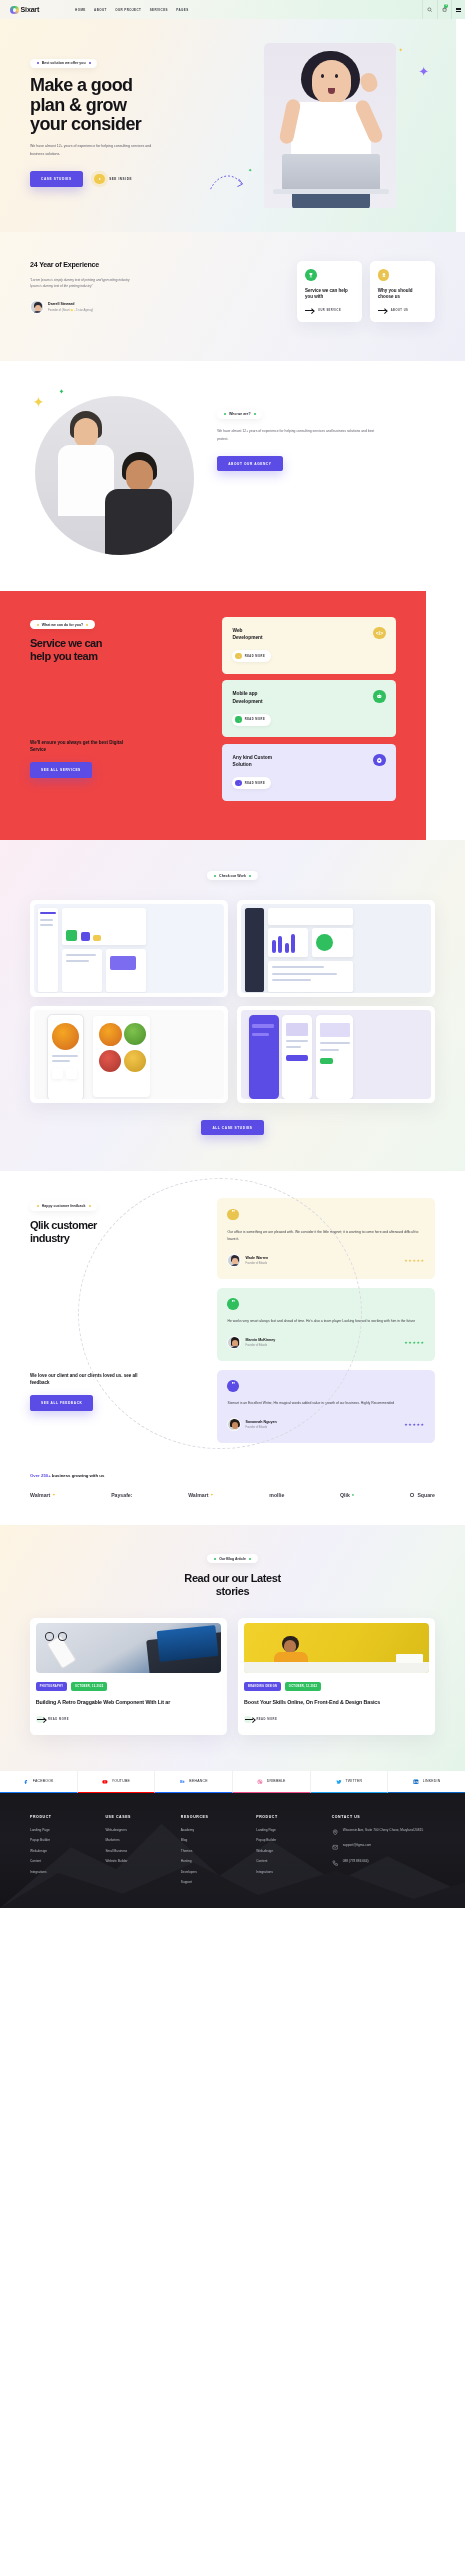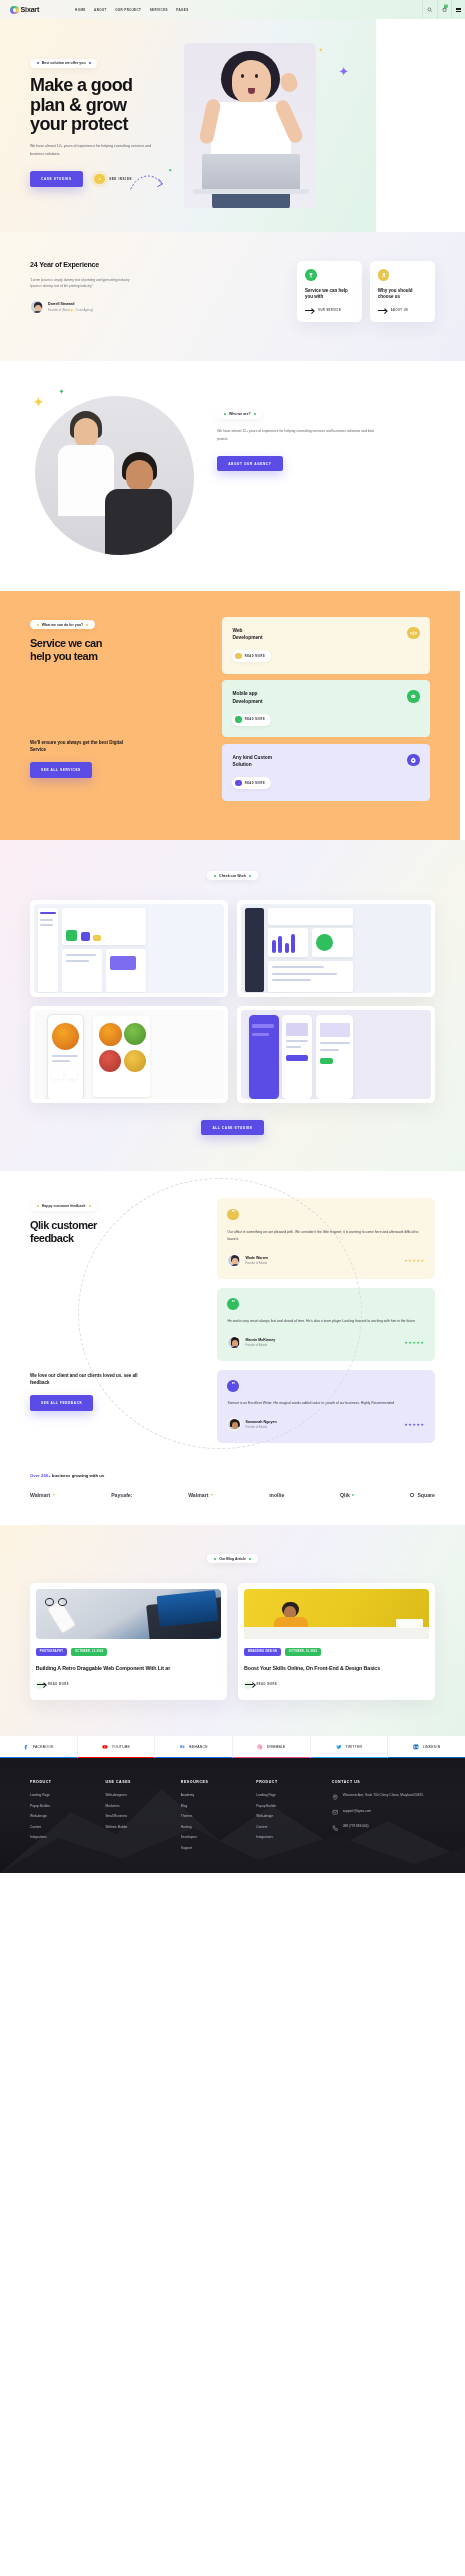--- a/index.html
+++ b/index.html
@@ -41,21 +41,21 @@
   .hicon svg{width:5.2px;height:5.2px;}
   .cart-badge{
     position:absolute;top:3.9px;right:2.6px;background:#2fbf5e;color:#fff;
     font-size:2.6px;font-weight:700;border-radius:50%;width:3.9px;height:3.9px;
     display:flex;align-items:center;justify-content:center;
   }
   .burger span{display:block;width:5.2px;height:0.6px;background:#17161a;margin:0.9px 0;}
 
   
   .hero{
-    position:relative;width:376px;height:213px;
+    position:relative;width:456px;height:213px;
     background:linear-gradient(115deg,#fdf6e3 0%,#fbf3e6 22%,#f4f3f2 45%,#eef4f6 60%,#e6f4ec 80%,#dff3e9 100%);
     overflow:hidden;
   }
   .hero-left{position:absolute;left:30px;top:36px;width:194px;}
   .pill{
     display:inline-flex;align-items:center;gap:3.2px;background:#fff;
     border-radius:13px;padding:2.6px 6.5px;box-shadow:0 1.9px 6.5px rgba(0,0,0,.06);
     font-size:3.5px;font-weight:700;color:#2c2c34;white-space:nowrap;
   }
   .dot{width:2.1px;height:2.1px;border-radius:50%;background:#5b4ce6;display:inline-block;}
@@ -164,21 +164,21 @@
   .b-p2 .h{position:absolute;left:17px;top:0;width:35px;height:28.4px;border-radius:17.4px 17.4px 5.2px 5.2px;background:#1e1b18;}
   .b-p2 .f{position:absolute;left:20.7px;top:7.8px;width:27px;height:32px;border-radius:13.6px;background:#c98d63;}
   .b-p2 .b{position:absolute;left:0;top:37px;width:67px;height:71px;border-radius:13px 13px 0 0;background:#2b2b30;}
   .star-yellow{position:absolute;left:2.6px;top:3.9px;font-size:14.2px;color:#f3d24e;line-height:1;}
   .star-green{position:absolute;left:28.4px;top:-1.3px;font-size:7.1px;color:#2fbf5e;line-height:1;}
   .about-right{flex:1;padding-top:15.5px;}
   h2.sec-title{font-size:11px;line-height:1.18;font-weight:700;letter-spacing:-0.5px;color:#141318;margin-top:7.8px;}
   .sec-desc{font-size:3.4px;line-height:2.1;color:#63636e;margin-top:9.7px;max-width:162px;}
 
   
-  .services{width:460px;padding:26px 30px 39px;display:flex;gap:14.2px;background:#fdba74;}
+  .services{width:426px;padding:26px 30px 39px;display:flex;gap:14.2px;background:#ef4444;}
   .svc-left{width:178px;}
   .svc-bottom{margin-top:76px;}
   .svc-bottom-title{font-size:4.5px;font-weight:700;line-height:1.6;color:#141318;max-width:103px;}
   .svc-right{flex:1;display:flex;flex-direction:column;gap:6.5px;}
   .svc-card{
     border-radius:4.5px;padding:10.3px 10.3px 11.6px;display:flex;align-items:flex-start;
     justify-content:space-between;min-height:49px;
   }
   .svc-card.c1{background:#fcf7e4;}
   .svc-card.c2{background:#e4f6ea;}
@@ -346,21 +346,21 @@
   <section class="hero">
     <div class="hero-left">
       <div class="pill">
         <i class="dot"></i>
         <span>Best solution we offer you</span>
         <i class="dot"></i>
       </div>
       <h1 class="hero-title">
         <span>Make a good</span><br>
         <span>plan &amp; grow</span><br>
-        <span>your protect</span>
+        <span>your consider</span>
       </h1>
       <p class="hero-desc">We have almost 12+ years of experience for helping consulting services and business solutions.</p>
       <div class="hero-cta">
         <button class="btn-primary">CASE STUDIES</button>
         <div class="play-wrap">
           <div class="play-btn"></div>
           <div class="play-label">SEE INSIDE</div>
         </div>
       </div>
     </div>
@@ -612,21 +612,21 @@
   <section class="feedback">
     <div class="dashed-arc"></div>
     <div class="fb-left">
       <div class="pill">
         <i class="dot yellow"></i>
         <span>Happy customer feedback</span>
         <i class="dot yellow"></i>
       </div>
       <h2 class="sec-title">
         <span>Qlik customer</span><br>
-        <span>feedback</span>
+        <span>industry</span>
       </h2>
       <div class="fb-bottom">
         <div class="fb-bottom-title">We love our client and our clients loved us. see all feedback</div>
         <button class="btn-primary" style="margin-top:9px">SEE ALL FEEDBACK</button>
       </div>
     </div>
     <div class="fb-right">
       <div class="fb-card y">
         <div class="quote-ico" style="background:#e9c44f">”</div>
         <div class="fb-text">Our office is something we are pleased with. We consider it the little magnet; it is wanting to come here and afterward difficult to leave it.</div>
@@ -707,20 +707,24 @@
         </div>
     </div>
   </section>
 
   <section class="blog">
     <div class="pill">
       <i class="dot green"></i>
       <span>Our Blog Article</span>
       <i class="dot green"></i>
     </div>
+    <h2>
+      <span>Read our our Latest</span><br>
+      <span>stories</span>
+    </h2>
     <div class="blog-grid">
       <div class="blog-card">
         <div class="blog-img bi1">
           <div class="bi-laptop"></div>
             <div class="bi-screen"></div>
           <div class="bi-phone"></div>
           <div class="bi-glasses">
               <i></i>
               <i></i>
             </div>

